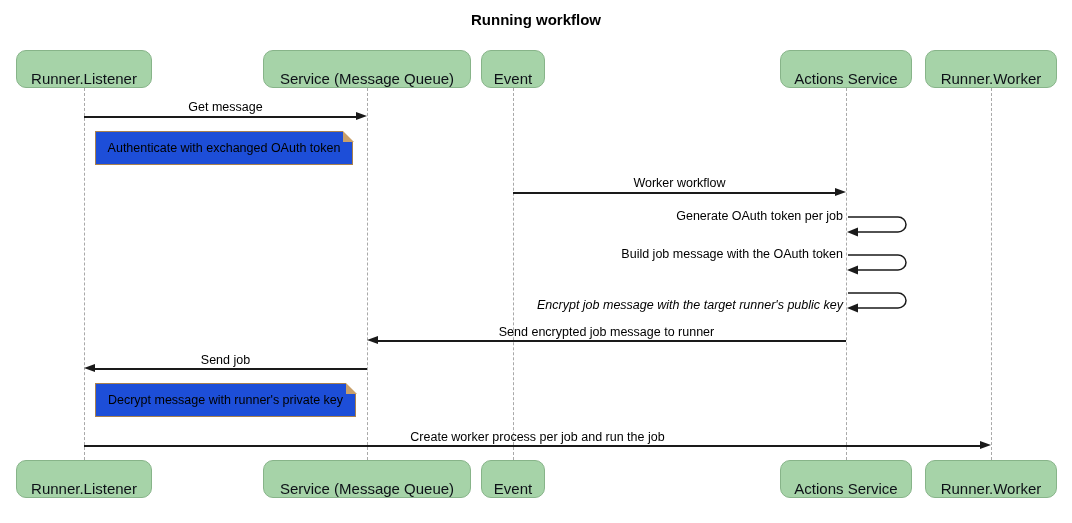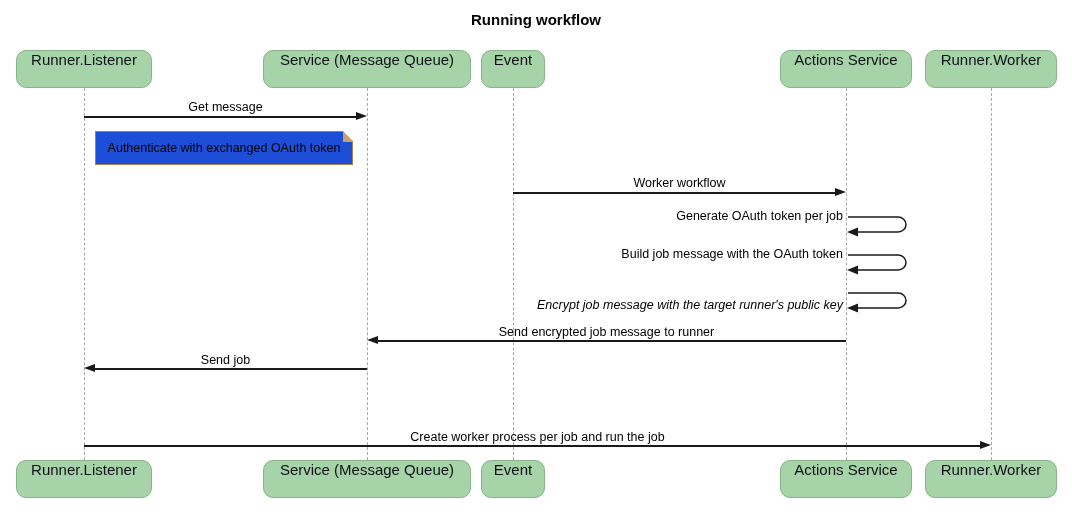--- a/index.html
+++ b/index.html
@@ -12,21 +12,21 @@
     position:absolute;left:0;top:11px;width:1072px;text-align:center;
     font-size:15px;font-weight:bold;color:#000;
   }
   .lifeline{
     position:absolute;top:88px;height:372px;width:0;
     border-left:1px dashed #a9a9a9;
   }
   .actor{
     position:absolute;height:38px;background:#a6d3a8;border:1px solid #87b489;
     border-radius:10px;box-sizing:border-box;
-    display:flex;align-items:flex-start;justify-content:center;
+    display:flex;align-items:flex-end;justify-content:center;
     font-size:15px;color:#0d1117;white-space:nowrap;
   }
   .msg-label{
     position:absolute;font-size:12.5px;color:#000;text-align:center;
     white-space:nowrap;line-height:15px;
   }
   .msg-label.right{text-align:right;}
   .msg-line{
     position:absolute;height:1.5px;background:#1a1a1a;
   }
@@ -124,18 +124,21 @@
   </svg>
 
   <div class="msg-label" style="left:367px;top:325px;width:479px;">Send encrypted job message to runner</div>
   <div class="msg-line" style="left:378px;top:340px;width:468px;"></div>
   <div class="arrow-head to-left" style="left:367px;top:336px;"></div>
 
   <div class="msg-label" style="left:84px;top:353px;width:283px;">Send job</div>
   <div class="msg-line" style="left:95px;top:368px;width:272px;"></div>
   <div class="arrow-head to-left" style="left:84px;top:364px;"></div>
 
+  <div class="note" style="left:95px;top:383px;width:261px;">
+      <span>Decrypt message with runner's private key</span>
+    </div>
 
   <div class="msg-label" style="left:84px;top:430px;width:907px;">Create worker process per job and run the job</div>
   <div class="msg-line" style="left:84px;top:445px;width:897px;"></div>
   <div class="arrow-head to-right" style="left:980px;top:441px;"></div>
 
 </div>
 
 </body></html>

